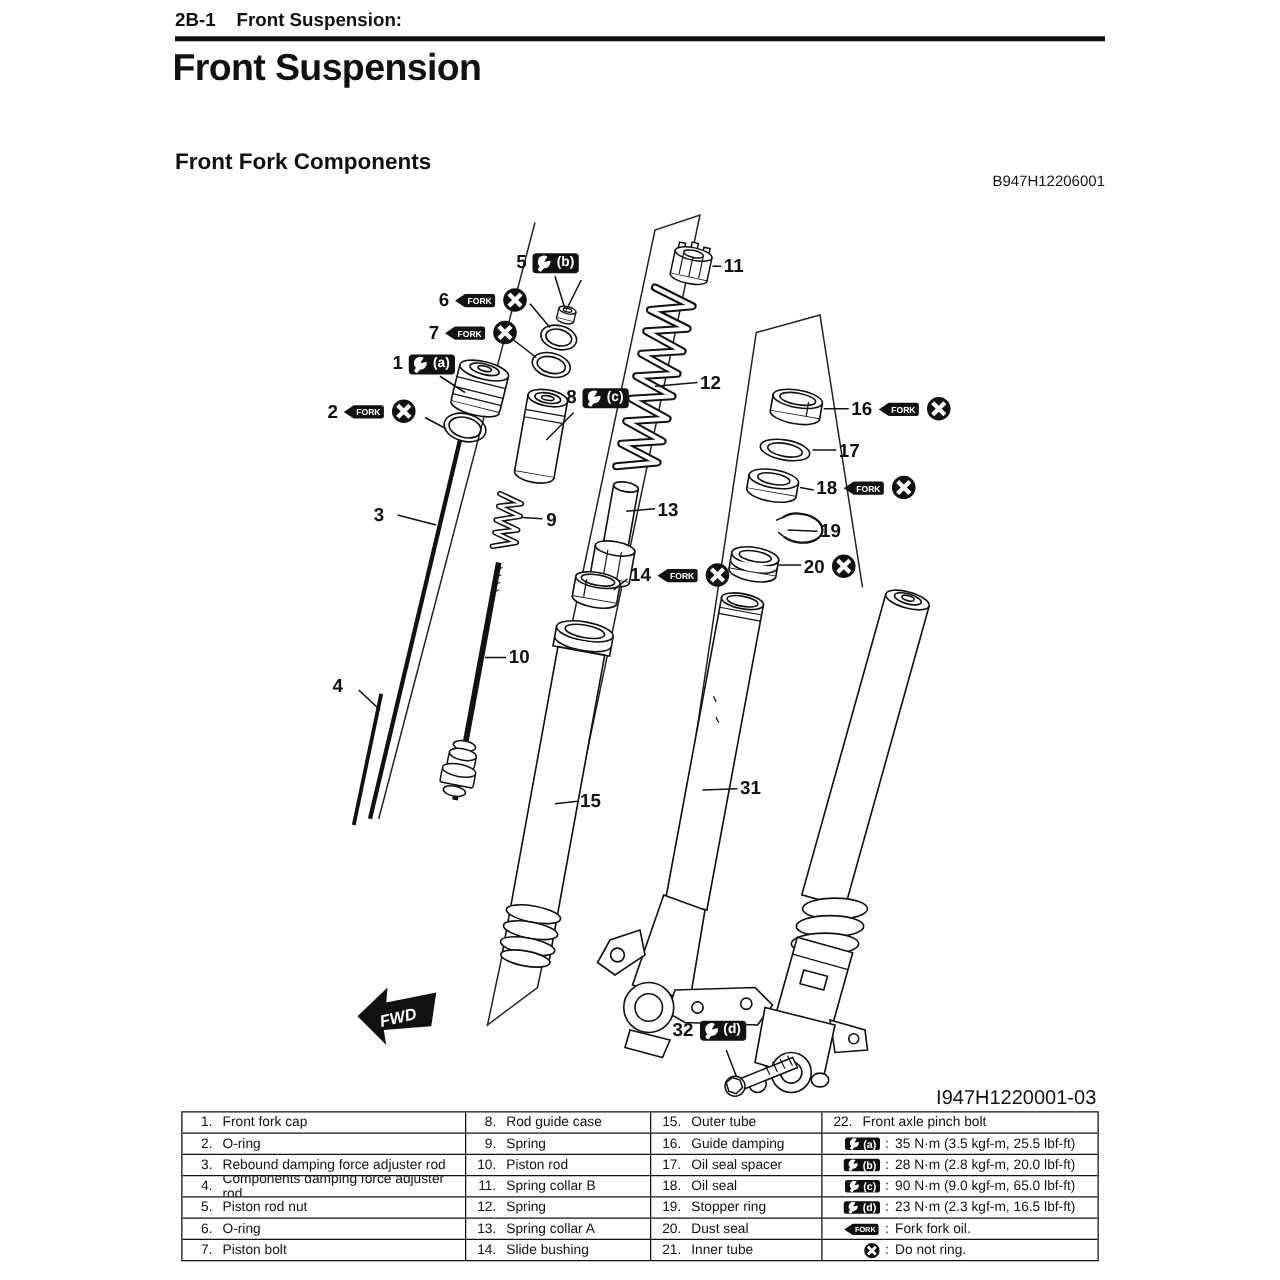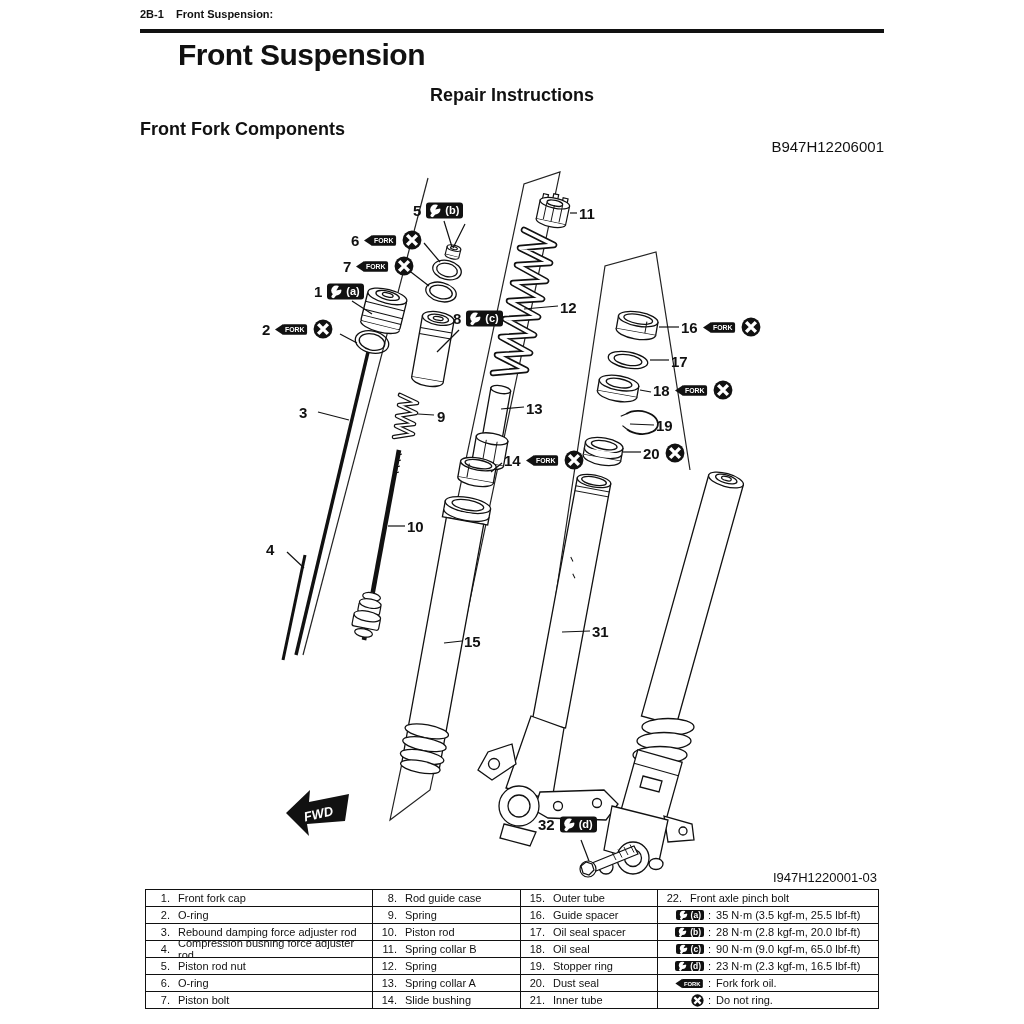--- a/index.html
+++ b/index.html
@@ -1,25 +1,25 @@
 <!DOCTYPE html>
 <html><head>
 <meta charset="utf-8">
 <style>
   html,body{margin:0;padding:0;background:#e8e8e8;}
   .page{position:relative;width:1024px;height:1024px;background:#fff;overflow:hidden;
         font-family:"Liberation Sans",sans-serif;color:#111;}
   
-  .breadcrumb{position:absolute;left:140px;top:8px;font-size:11px;font-weight:bold;white-space:pre;}
+  .breadcrumb{position:absolute;left:140px;top:8px;font-size:15px;font-weight:bold;white-space:pre;}
   .rule{position:absolute;left:140px;top:29px;width:744px;height:4px;background:#111;}
-  .page-title{position:absolute;left:138px;top:38px;font-size:30px;font-weight:bold;letter-spacing:-0.5px;margin-left:40px;}
+  .page-title{position:absolute;left:138px;top:38px;font-size:30px;font-weight:bold;letter-spacing:-0.5px;}
   .section-heading{position:absolute;left:140px;top:85px;width:744px;text-align:center;font-size:18px;font-weight:bold;}
   .subsection-heading{position:absolute;left:140px;top:119px;font-size:18px;font-weight:bold;}
-  .code-top{position:absolute;left:140px;top:138px;width:744px;text-align:right;font-size:15px;}
-  .code-bottom{position:absolute;left:145px;top:870px;width:732px;text-align:right;font-size:13px;}
+  .code-top{position:absolute;left:140px;top:138px;width:744px;text-align:right;font-size:12px;}
+  .code-bottom{position:absolute;left:145px;top:870px;width:732px;text-align:right;font-size:16px;}
   
   .diagram{position:absolute;left:0;top:0;width:1024px;height:1024px;}
   .dsvg{position:absolute;left:0;top:0;width:1024px;height:1024px;z-index:1;}
   .callout{position:absolute;display:flex;align-items:center;gap:5px;transform:translateY(-50%);
            font-size:15px;font-weight:bold;z-index:2;white-space:nowrap;}
   .cnum{letter-spacing:0;}
   
   .ticon{display:inline-flex;align-items:center;background:#111;border-radius:3px;padding:1px 4px 1px 3px;gap:2px;}
   .ticon svg{width:14px;height:14px;display:block;}
   .ticon i{color:#fff;font-style:normal;font-weight:bold;font-size:11px;line-height:1;}
@@ -45,21 +45,20 @@
   svg text{font-family:"Liberation Sans",sans-serif;}
 </style>
 </head>
 <body>
 
 <div class="page">
 
   <div class="breadcrumb">2B-1    Front Suspension:</div>
   <div class="rule"></div>
   <div class="page-title">Front Suspension</div>
-  <div class="section-heading">Repair Instructions</div>
   <div class="subsection-heading">Front Fork Components</div>
   <div class="code-top">B947H12206001</div>
   <div class="code-bottom">I947H1220001-03</div>
 
   <div class="diagram">
     <svg class="dsvg" viewBox="0 0 1024 1024">
 
       <g stroke="#222" stroke-width="1.2" fill="none">
         <path d="M303 655 L428 178"></path>
         <path d="M390 820 L524 184 L560 172 L430 790 Z"></path>
@@ -488,21 +487,21 @@
     <div class="cell">
         <span class="num">2.</span>
         <span>O-ring</span>
       </div>
     <div class="cell">
         <span class="num">9.</span>
         <span>Spring</span>
       </div>
     <div class="cell">
         <span class="num">16.</span>
-        <span>Guide spacer</span>
+        <span>Guide damping</span>
       </div>
     <div class="cell lastcol">
         <span class="lead">
           <span class="ticon sm">
             <svg viewBox="0 0 14 14">
               <circle cx="6.3" cy="6" r="5.1" fill="#fff"></circle>
               <path d="M6.3 6 L9.6 0.4 L13.4 4.4 Z" fill="#111"></path>
               <rect x="2.2" y="8.4" width="3.4" height="5.4" rx="1.2" transform="rotate(38 3.9 11.1)" fill="#fff"></rect>
             </svg>
             <i>(a)</i>
@@ -534,21 +533,21 @@
             </svg>
             <i>(b)</i>
           </span>
         </span>
         <span class="colon">:</span>
         <span>28 N·m (2.8 kgf-m, 20.0 lbf-ft)</span>
       </div>
 
     <div class="cell">
         <span class="num">4.</span>
-        <span>Compression bushing force adjuster rod</span>
+        <span>Components damping force adjuster rod</span>
       </div>
     <div class="cell">
         <span class="num">11.</span>
         <span>Spring collar B</span>
       </div>
     <div class="cell">
         <span class="num">18.</span>
         <span>Oil seal</span>
       </div>
     <div class="cell lastcol">

